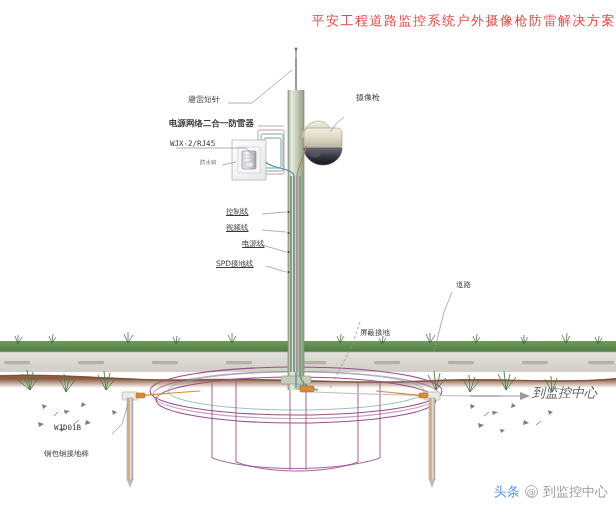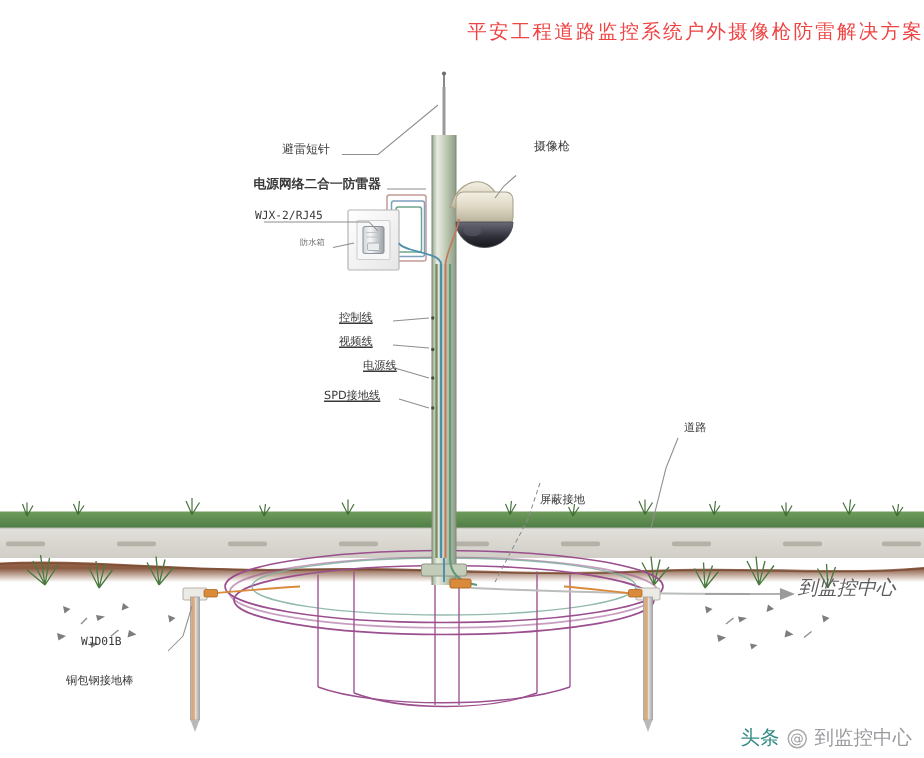--- a/index.html
+++ b/index.html
@@ -41,21 +41,21 @@
   .lbl-big { font-size: 13px; color: #5c5c60; font-style: italic; }
 
   .watermark {
     position: absolute;
     right: 8px; bottom: 4px;
     font-size: 13px;
     color: #8a8a8f;
     white-space: nowrap;
     opacity: 0.85;
   }
-  .watermark .wm-tt { color: #0f766e; }
+  .watermark .wm-tt { color: #3b82f6; }
   .watermark .wm-at {
     display: inline-block;
     border: 1px solid #9a9a9f;
     border-radius: 50%;
     width: 13px; height: 13px;
     line-height: 12px;
     text-align: center;
     font-size: 9px;
     margin: 0 1px;
     vertical-align: 1px;

